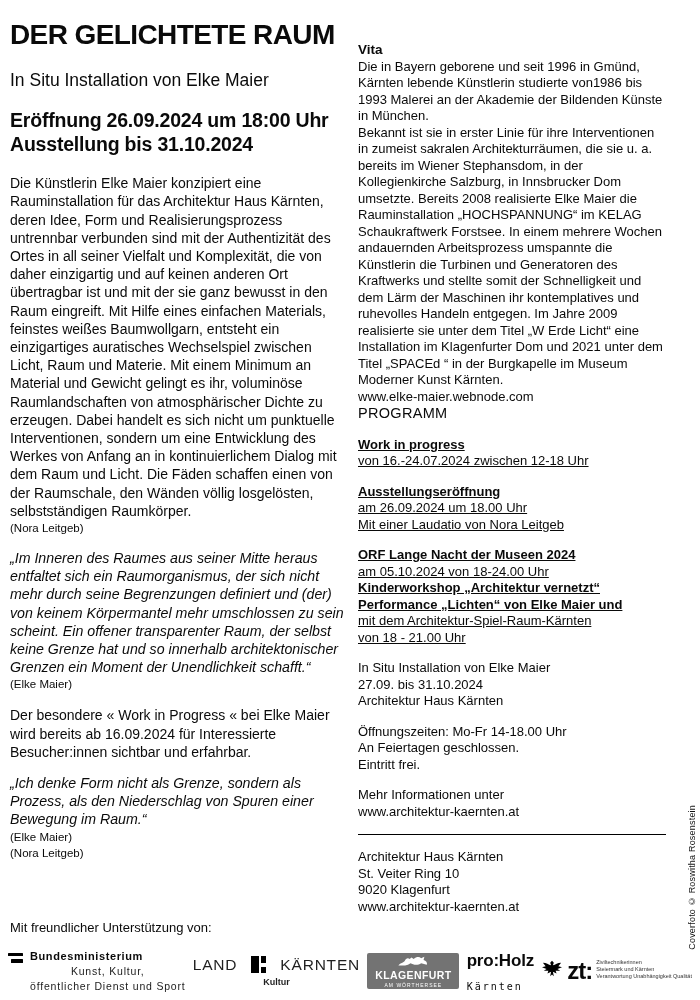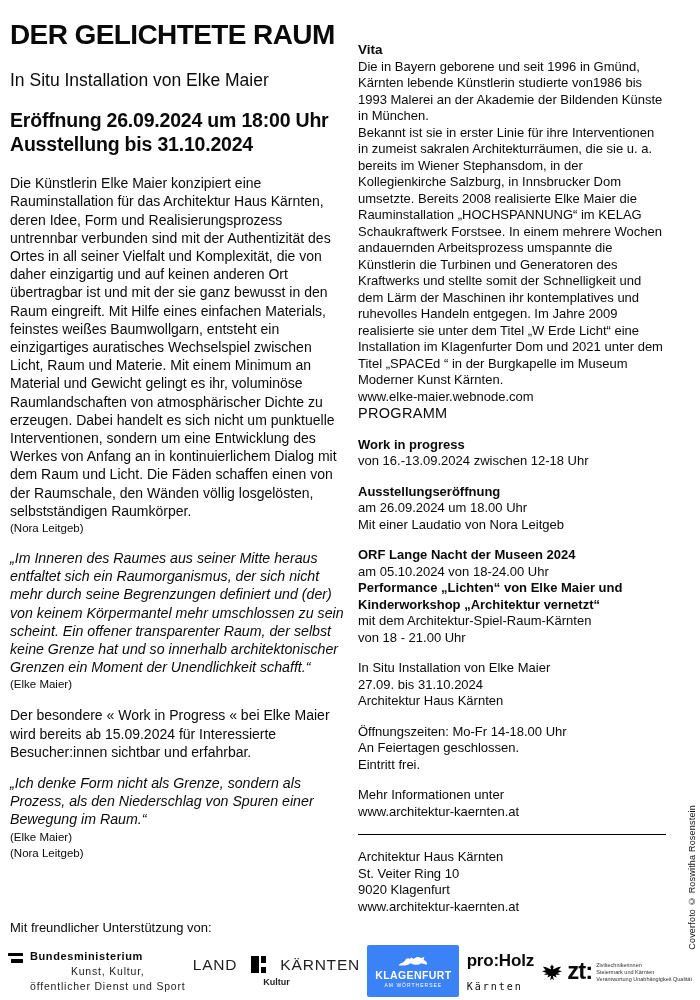--- a/index.html
+++ b/index.html
@@ -20,21 +20,21 @@
   .body-text { font-size: 14px; line-height: 18.2px; margin: 0; }
   .credit { font-size: 11.5px; line-height: 15px; margin: 1px 0 0; }
   .quote { font-style: italic; font-size: 14.2px; line-height: 18.2px; margin: 13px 0 0; }
   .note { font-size: 14px; line-height: 18.2px; margin: 14px 0 0; }
 
   .col-right { font-size: 13px; line-height: 16.5px; margin-top: 32px; }
   .r-head { font-weight: bold; font-size: 13.5px; margin: 0; }
   .vita p { margin: 0; }
   .vita-url { margin: 0 0 15px; }
   .programm-head { font-size: 14.5px; font-weight: normal; letter-spacing: 0.3px; margin: 0 0 15px; }
-  .event { margin: 0 0 14px; }
+  .event { margin: 0 0 14px; text-decoration: underline; }
   .bold { font-weight: bold; }
   .info-block { margin: 0 0 14px; }
   .divider { border: 0; border-top: 1.5px solid #000; margin: 5px 0 14px; width: 100%; }
 
   .support { position: absolute; left: 10px; top: 920px; font-size: 13px; }
   .logos {
     position: absolute; left: 8px; top: 944px; width: 690px; height: 54px;
     display: flex; align-items: center; justify-content: space-between; padding-right: 6px;
   }
   
@@ -48,30 +48,30 @@
   
   .logo-land { text-align: center; color: #1f1f1f; }
   .land-row { display: flex; align-items: center; gap: 14px; font-size: 15.5px; letter-spacing: 0.8px; }
   .land-icon { display: inline-flex; gap: 2px; height: 17px; }
   .land-bar { width: 8px; background: #000; }
   .land-dots { display: flex; flex-direction: column; justify-content: space-between; }
   .land-dots span { width: 5px; height: 6.5px; background: #000; display: block; }
   .land-sub { font-size: 9px; font-weight: bold; margin-top: 3px; }
   
   .logo-klu {
-    background: #3b82f6; color: #fff; width: 92px; height: 52px; border-radius: 2px;
+    background: #737373; color: #fff; width: 92px; height: 36px; border-radius: 2px;
     display: flex; flex-direction: column; align-items: center; justify-content: center;
   }
   .klu-name { font-size: 10.5px; font-weight: bold; letter-spacing: 0.4px; margin-top: 1px; }
   .klu-sub { font-size: 5px; letter-spacing: 1px; margin-top: 1px; }
   
   .ph-name { font-size: 17px; font-weight: bold; letter-spacing: -0.2px; }
   .ph-sub { font-family: "DejaVu Sans Mono", monospace; font-size: 10px; letter-spacing: 2px; margin-top: 10px; }
   
-  .logo-zt { display: flex; align-items: flex-end; gap: 4px; }
+  .logo-zt { display: flex; align-items: flex-start; gap: 4px; }
   .zt-name { font-size: 24px; font-weight: bold; letter-spacing: -1px; line-height: 1; }
   .zt-lines { font-size: 5.5px; line-height: 7px; color: #333; }
 
   .side-note {
     position: absolute; right: 3px; bottom: 50px;
     writing-mode: vertical-rl; transform: rotate(180deg);
     font-size: 9px; letter-spacing: 0.2px; color: #111;
   }
 </style>
 </head>
@@ -83,54 +83,54 @@
   <p class="dates">
     <span>Eröffnung 26.09.2024 um 18:00 Uhr</span><br>
     <span>Ausstellung bis 31.10.2024</span>
   </p>
   <p class="body-text">Die Künstlerin Elke Maier konzipiert eine Rauminstallation für das Architektur Haus Kärnten, deren Idee, Form und Realisierungsprozess untrennbar verbunden sind mit der Authentizität des Ortes in all seiner Vielfalt und Komplexität, die von daher einzigartig und auf keinen anderen Ort übertragbar ist und mit der sie ganz bewusst in den Raum eingreift. Mit Hilfe eines einfachen Materials, feinstes weißes Baumwollgarn, entsteht ein einzigartiges auratisches Wechselspiel zwischen Licht, Raum und Materie. Mit einem Minimum an Material und Gewicht gelingt es ihr, voluminöse Raumlandschaften von atmosphärischer Dichte zu erzeugen. Dabei handelt es sich nicht um punktuelle Interventionen, sondern um eine Entwicklung des Werkes von Anfang an in kontinuierlichem Dialog mit dem Raum und Licht. Die Fäden schaffen einen von der Raumschale, den Wänden völlig losgelösten, selbstständigen Raumkörper.</p>
   <p class="credit">(Nora Leitgeb)</p>
 
   <p class="quote">„Im Inneren des Raumes aus seiner Mitte heraus entfaltet sich ein Raumorganismus, der sich nicht mehr durch seine Begrenzungen definiert und (der) von keinem Körpermantel mehr umschlossen zu sein scheint. Ein offener transparenter Raum, der selbst keine Grenze hat und so innerhalb architektonischer Grenzen ein Moment der Unendlichkeit schafft.“</p>
   <p class="credit">(Elke Maier)</p>
 
-  <p class="note">Der besondere « Work in Progress « bei Elke Maier wird bereits ab 15.09.2024 für Interessierte Besucher:innen sichtbar und erfahrbar.</p>
+  <p class="note">Der besondere « Work in Progress « bei Elke Maier wird bereits ab 16.09.2024 für Interessierte Besucher:innen sichtbar und erfahrbar.</p>
 
   <p class="quote">„Ich denke Form nicht als Grenze, sondern als Prozess, als den Niederschlag von Spuren einer Bewegung im Raum.“</p>
   <p class="credit">(Elke Maier)</p>
 
   <p class="credit">(Nora Leitgeb)</p>
 </div>
 
 <div class="col-right">
   <div class="vita">
     <h3 class="r-head">Vita</h3>
     <p>Die in Bayern geborene und seit 1996 in Gmünd, Kärnten lebende Künstlerin studierte von1986 bis 1993 Malerei an der Akademie der Bildenden Künste in München.</p>
     <p>Bekannt ist sie in erster Linie für ihre Interventionen in zumeist sakralen Architekturräumen, die sie u. a. bereits im Wiener Stephansdom, in der Kollegienkirche Salzburg, in Innsbrucker Dom umsetzte. Bereits 2008 realisierte Elke Maier die Rauminstallation „HOCHSPANNUNG“ im KELAG Schaukraftwerk Forstsee. In einem mehrere Wochen andauernden Arbeitsprozess umspannte die Künstlerin die Turbinen und Generatoren des Kraftwerks und stellte somit der Schnelligkeit und dem Lärm der Maschinen ihr kontemplatives und ruhevolles Handeln entgegen. Im Jahre 2009 realisierte sie unter dem Titel „W Erde Licht“ eine Installation im Klagenfurter Dom und 2021 unter dem Titel „SPACEd “ in der Burgkapelle im Museum Moderner Kunst Kärnten.</p>
     <p class="vita-url">www.elke-maier.webnode.com</p>
   </div>
 
   <h3 class="programm-head">PROGRAMM</h3>
 
   <div class="event">
     <div class="bold">Work in progress</div>
-    <div>von 16.-13.09.2024 zwischen 12-18 Uhr</div>
+    <div>von 16.-24.07.2024 zwischen 12-18 Uhr</div>
   </div>
 
   <div class="event">
     <div class="bold">Ausstellungseröffnung</div>
     <div>am 26.09.2024 um 18.00 Uhr</div>
     <div>Mit einer Laudatio von Nora Leitgeb</div>
   </div>
 
   <div class="event">
     <div class="bold">ORF Lange Nacht der Museen 2024</div>
     <div>am 05.10.2024 von 18-24.00 Uhr</div>
+    <div class="bold">Kinderworkshop „Architektur vernetzt“</div>
     <div class="bold">Performance „Lichten“ von Elke Maier und</div>
-    <div class="bold">Kinderworkshop „Architektur vernetzt“</div>
     <div>mit dem Architektur-Spiel-Raum-Kärnten</div>
     <div>von 18 - 21.00 Uhr</div>
   </div>
 
   <div class="info-block">
     <div>In Situ Installation von Elke Maier</div>
     <div>27.09. bis 31.10.2024</div>
     <div>Architektur Haus Kärnten</div>
   </div>
 

